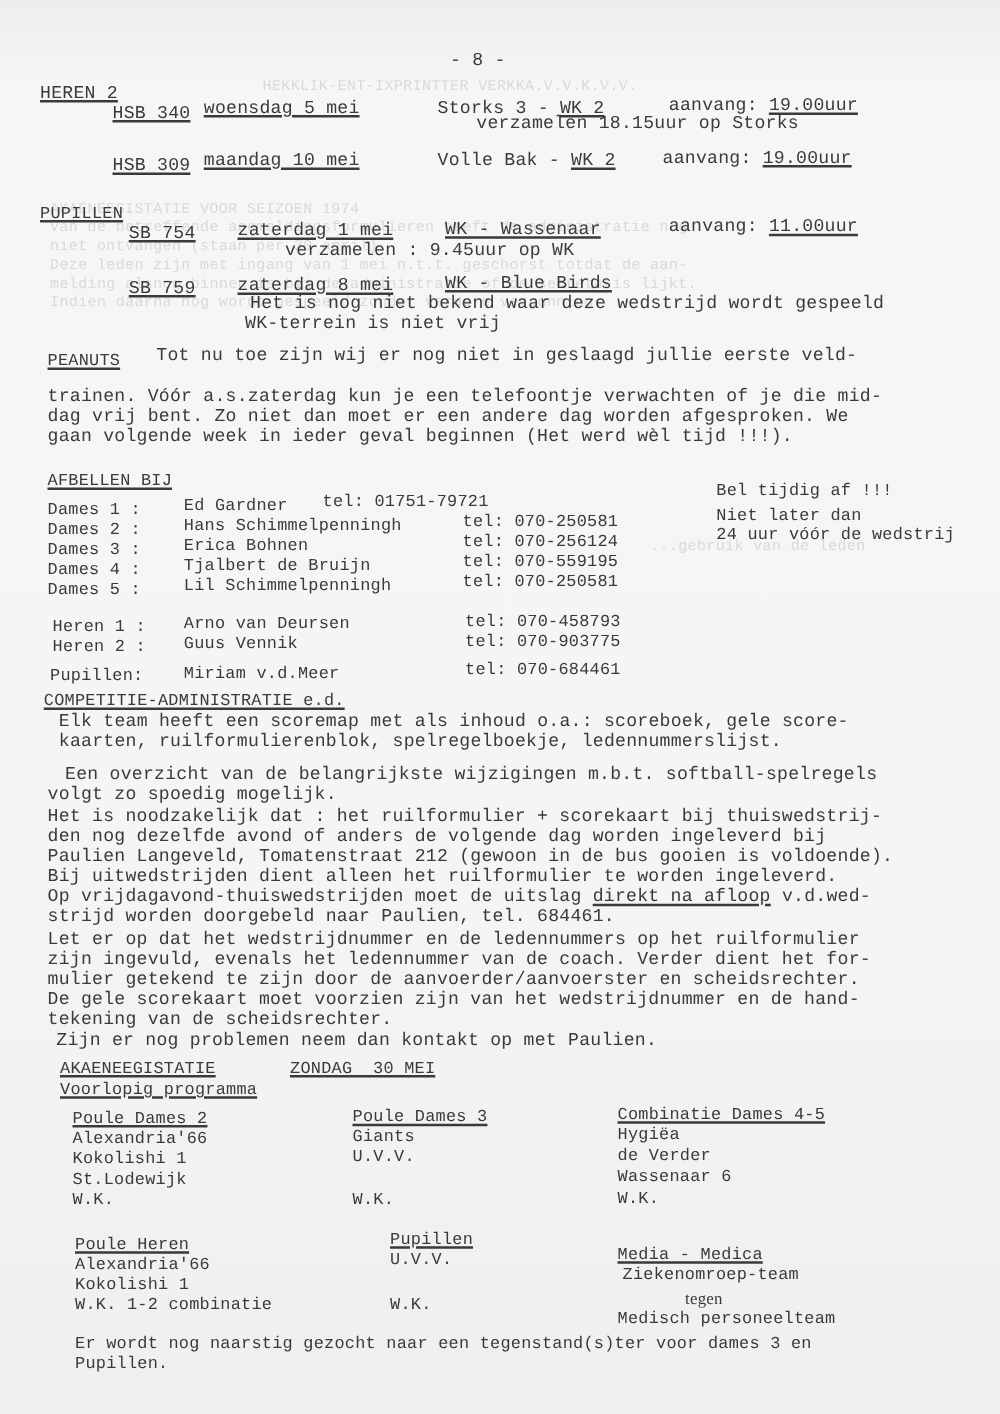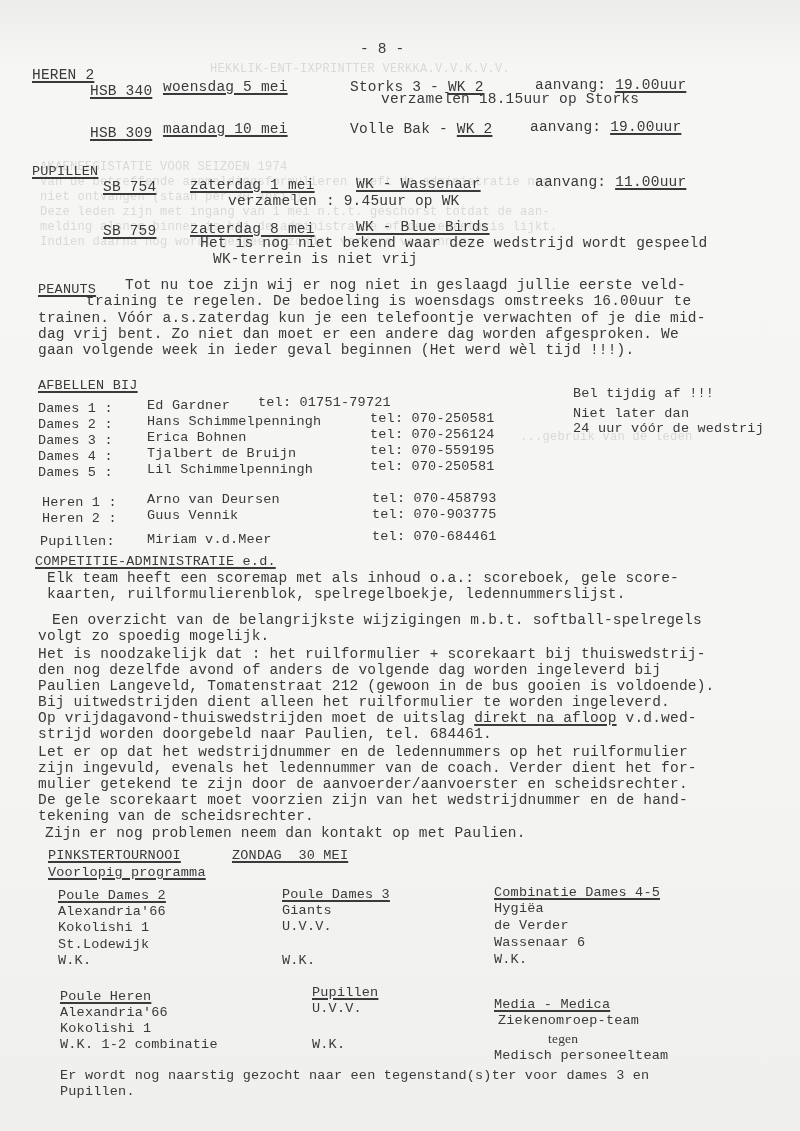--- a/index.html
+++ b/index.html
@@ -54,25 +54,24 @@
   <div class="t u" style="left:103px;top:178px;">SB 754</div>
   <div class="t u" style="left:190px;top:176px;">zaterdag 1 mei</div>
   <div class="t u" style="left:356px;top:175px;">WK - Wassenaar</div>
   <div class="t" style="left:535px;top:173px;"><span>aanvang: </span><span class="u">11.00uur</span></div>
   <div class="t" style="left:228px;top:192px;">verzamelen : 9.45uur op WK</div>
 
   <div class="t u" style="left:103px;top:222px;">SB 759</div>
   <div class="t u" style="left:190px;top:220px;">zaterdag 8 mei</div>
   <div class="t u" style="left:356px;top:218px;">WK - Blue Birds</div>
   <div class="t" style="left:200px;top:234px;">Het is nog niet bekend waar deze wedstrijd wordt gespeeld</div>
-  <div class="t" style="left:213px;top:250px;">WK-terrein is niet vrij</div>
+  <div class="t" style="left:196px;top:250px;">WK-terrein is niet vrij</div>
 
   <div class="t u small" style="left:38px;top:281px;">PEANUTS</div>
   <div class="t" style="left:125px;top:276px;">Tot nu toe zijn wij er nog niet in geslaagd jullie eerste veld-</div>
-  <div class="t" style="left:86px;top:292px;">training te regelen. De bedoeling is woensdags omstreeks 16.00uur te</div>
   <div class="t" style="left:38px;top:309px;">trainen. Vóór a.s.zaterdag kun je een telefoontje verwachten of je die mid-</div>
   <div class="t" style="left:38px;top:325px;">dag vrij bent. Zo niet dan moet er een andere dag worden afgesproken. We</div>
   <div class="t" style="left:38px;top:341px;">gaan volgende week in ieder geval beginnen (Het werd wèl tijd !!!).</div>
 
   <div class="t u small" style="left:38px;top:377px;">AFBELLEN BIJ</div>
   <div>
     <div class="t small" style="left:38px;top:400px;">Dames 1 :</div>
     <div class="t small" style="left:147px;top:397px;">Ed Gardner</div>
     <div class="t small" style="left:258px;top:394px;">tel: 01751-79721</div>
 
@@ -119,21 +118,21 @@
   <div class="t" style="left:38px;top:693px;">Bij uitwedstrijden dient alleen het ruilformulier te worden ingeleverd.</div>
   <div class="t" style="left:38px;top:709px;"><span>Op vrijdagavond-thuiswedstrijden moet de uitslag </span><span class="u">direkt na afloop</span><span> v.d.wed-</span></div>
   <div class="t" style="left:38px;top:725px;">strijd worden doorgebeld naar Paulien, tel. 684461.</div>
   <div class="t" style="left:38px;top:743px;">Let er op dat het wedstrijdnummer en de ledennummers op het ruilformulier</div>
   <div class="t" style="left:38px;top:759px;">zijn ingevuld, evenals het ledennummer van de coach. Verder dient het for-</div>
   <div class="t" style="left:38px;top:775px;">mulier getekend te zijn door de aanvoerder/aanvoerster en scheidsrechter.</div>
   <div class="t" style="left:38px;top:791px;">De gele scorekaart moet voorzien zijn van het wedstrijdnummer en de hand-</div>
   <div class="t" style="left:38px;top:807px;">tekening van de scheidsrechter.</div>
   <div class="t" style="left:45px;top:824px;">Zijn er nog problemen neem dan kontakt op met Paulien.</div>
 
-  <div class="t u small" style="left:48px;top:847px;">PINKSTERTOURNOOI</div>
+  <div class="t u small" style="left:48px;top:847px;">AKAENEEGISTATIE</div>
   <div class="t u small" style="left:232px;top:847px;">ZONDAG  30 MEI</div>
   <div class="t u small" style="left:48px;top:864px;">Voorlopig programma</div>
 
   <div>
     <div class="t u small" style="left:58px;top:887px;">Poule Dames 2</div>
     <div class="t small" style="left:58px;top:903px;">Alexandria'66</div>
     <div class="t small" style="left:58px;top:919px;">Kokolishi 1</div>
     <div class="t small" style="left:58px;top:936px;">St.Lodewijk</div>
     <div class="t small" style="left:58px;top:952px;">W.K.</div>
   </div>

